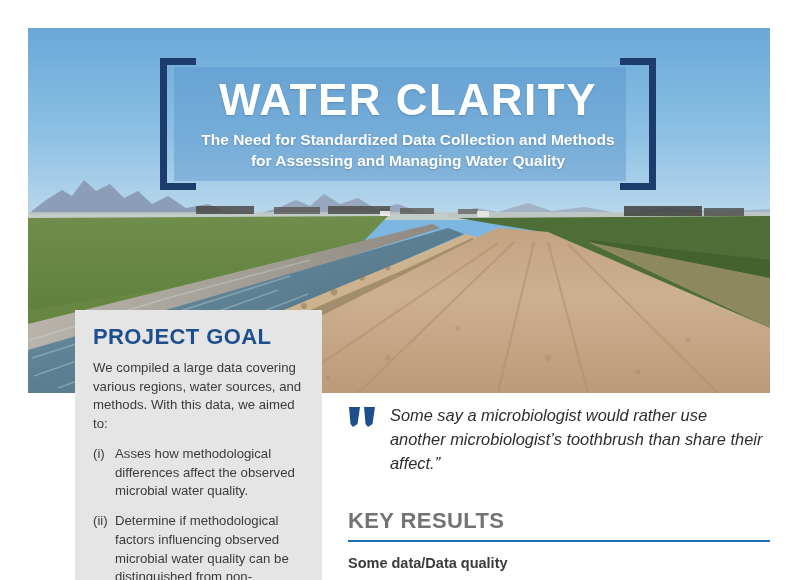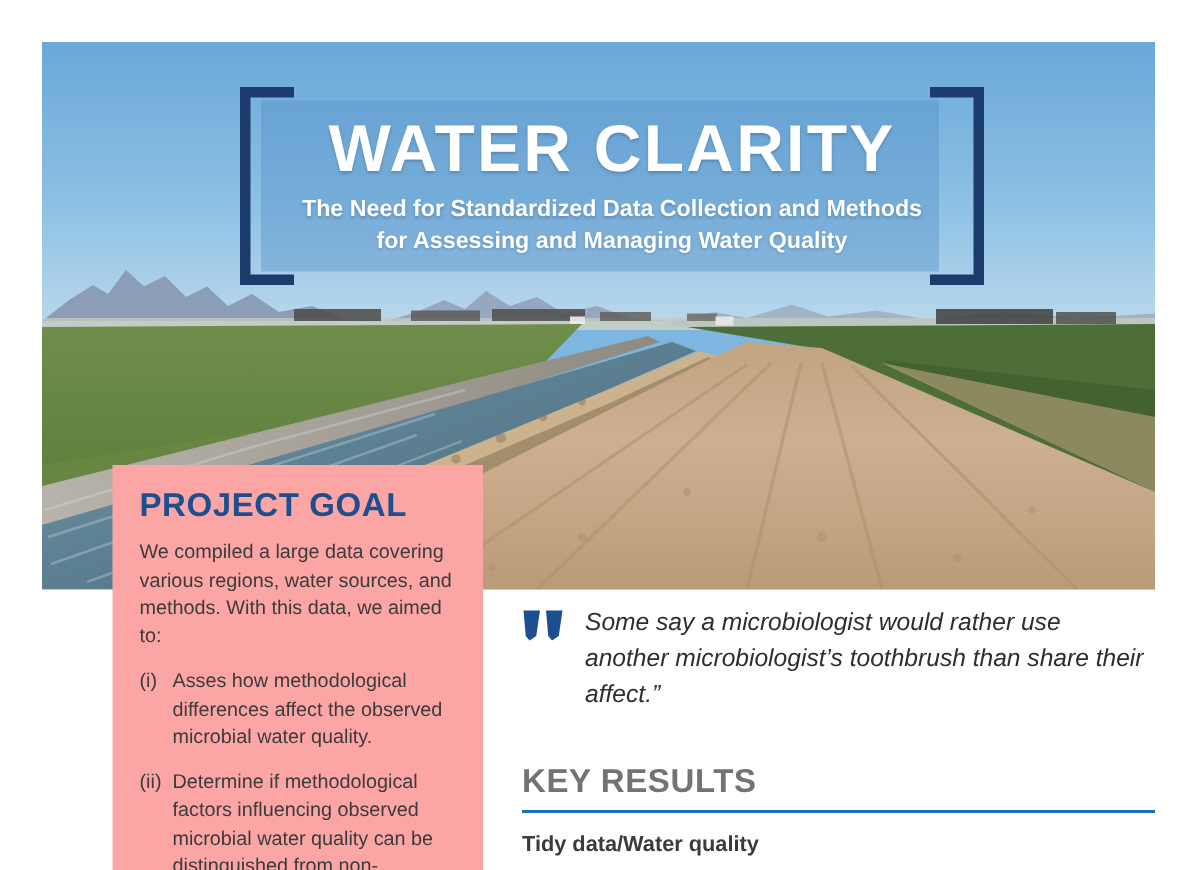--- a/index.html
+++ b/index.html
@@ -71,21 +71,21 @@
     font-weight:bold;
     line-height:1.35;
     text-shadow:0 1px 2px rgba(20,50,90,.28);
   }
 
   
   .goal-box{
     position:absolute;
     left:75px; top:310px;
     width:247px; height:270px;
-    background:#fca5a5;
+    background:#e5e5e5;
     padding:0;
   }
   .goal-inner{padding:14px 18px 0 18px;}
   .goal-title{
     color:#1d4f8f;
     font-size:22px;
     font-weight:bold;
     letter-spacing:.4px;
     margin:0 0 9px 0;
   }
@@ -301,14 +301,14 @@
   <svg class="quote-mark" viewBox="0 0 30 22">
     <path d="M1 1 H12 L9.5 18 L5 21 L2.5 18 Z" fill="#1d4f8f"></path>
     <path d="M16 1 H27 L24.5 18 L20 21 L17.5 18 Z" fill="#1d4f8f"></path>
   </svg>
   <div class="quote-text">Some say a microbiologist would rather use another microbiologist’s toothbrush than share their affect.”</div>
 </div>
 
 <div class="key-block">
   <h2 class="key-title">KEY RESULTS</h2>
   <div class="key-rule"></div>
-  <p class="key-sub">Tidy data/Water quality</p>
+  <p class="key-sub">Some data/Data quality</p>
 </div>
 
 </body></html>

